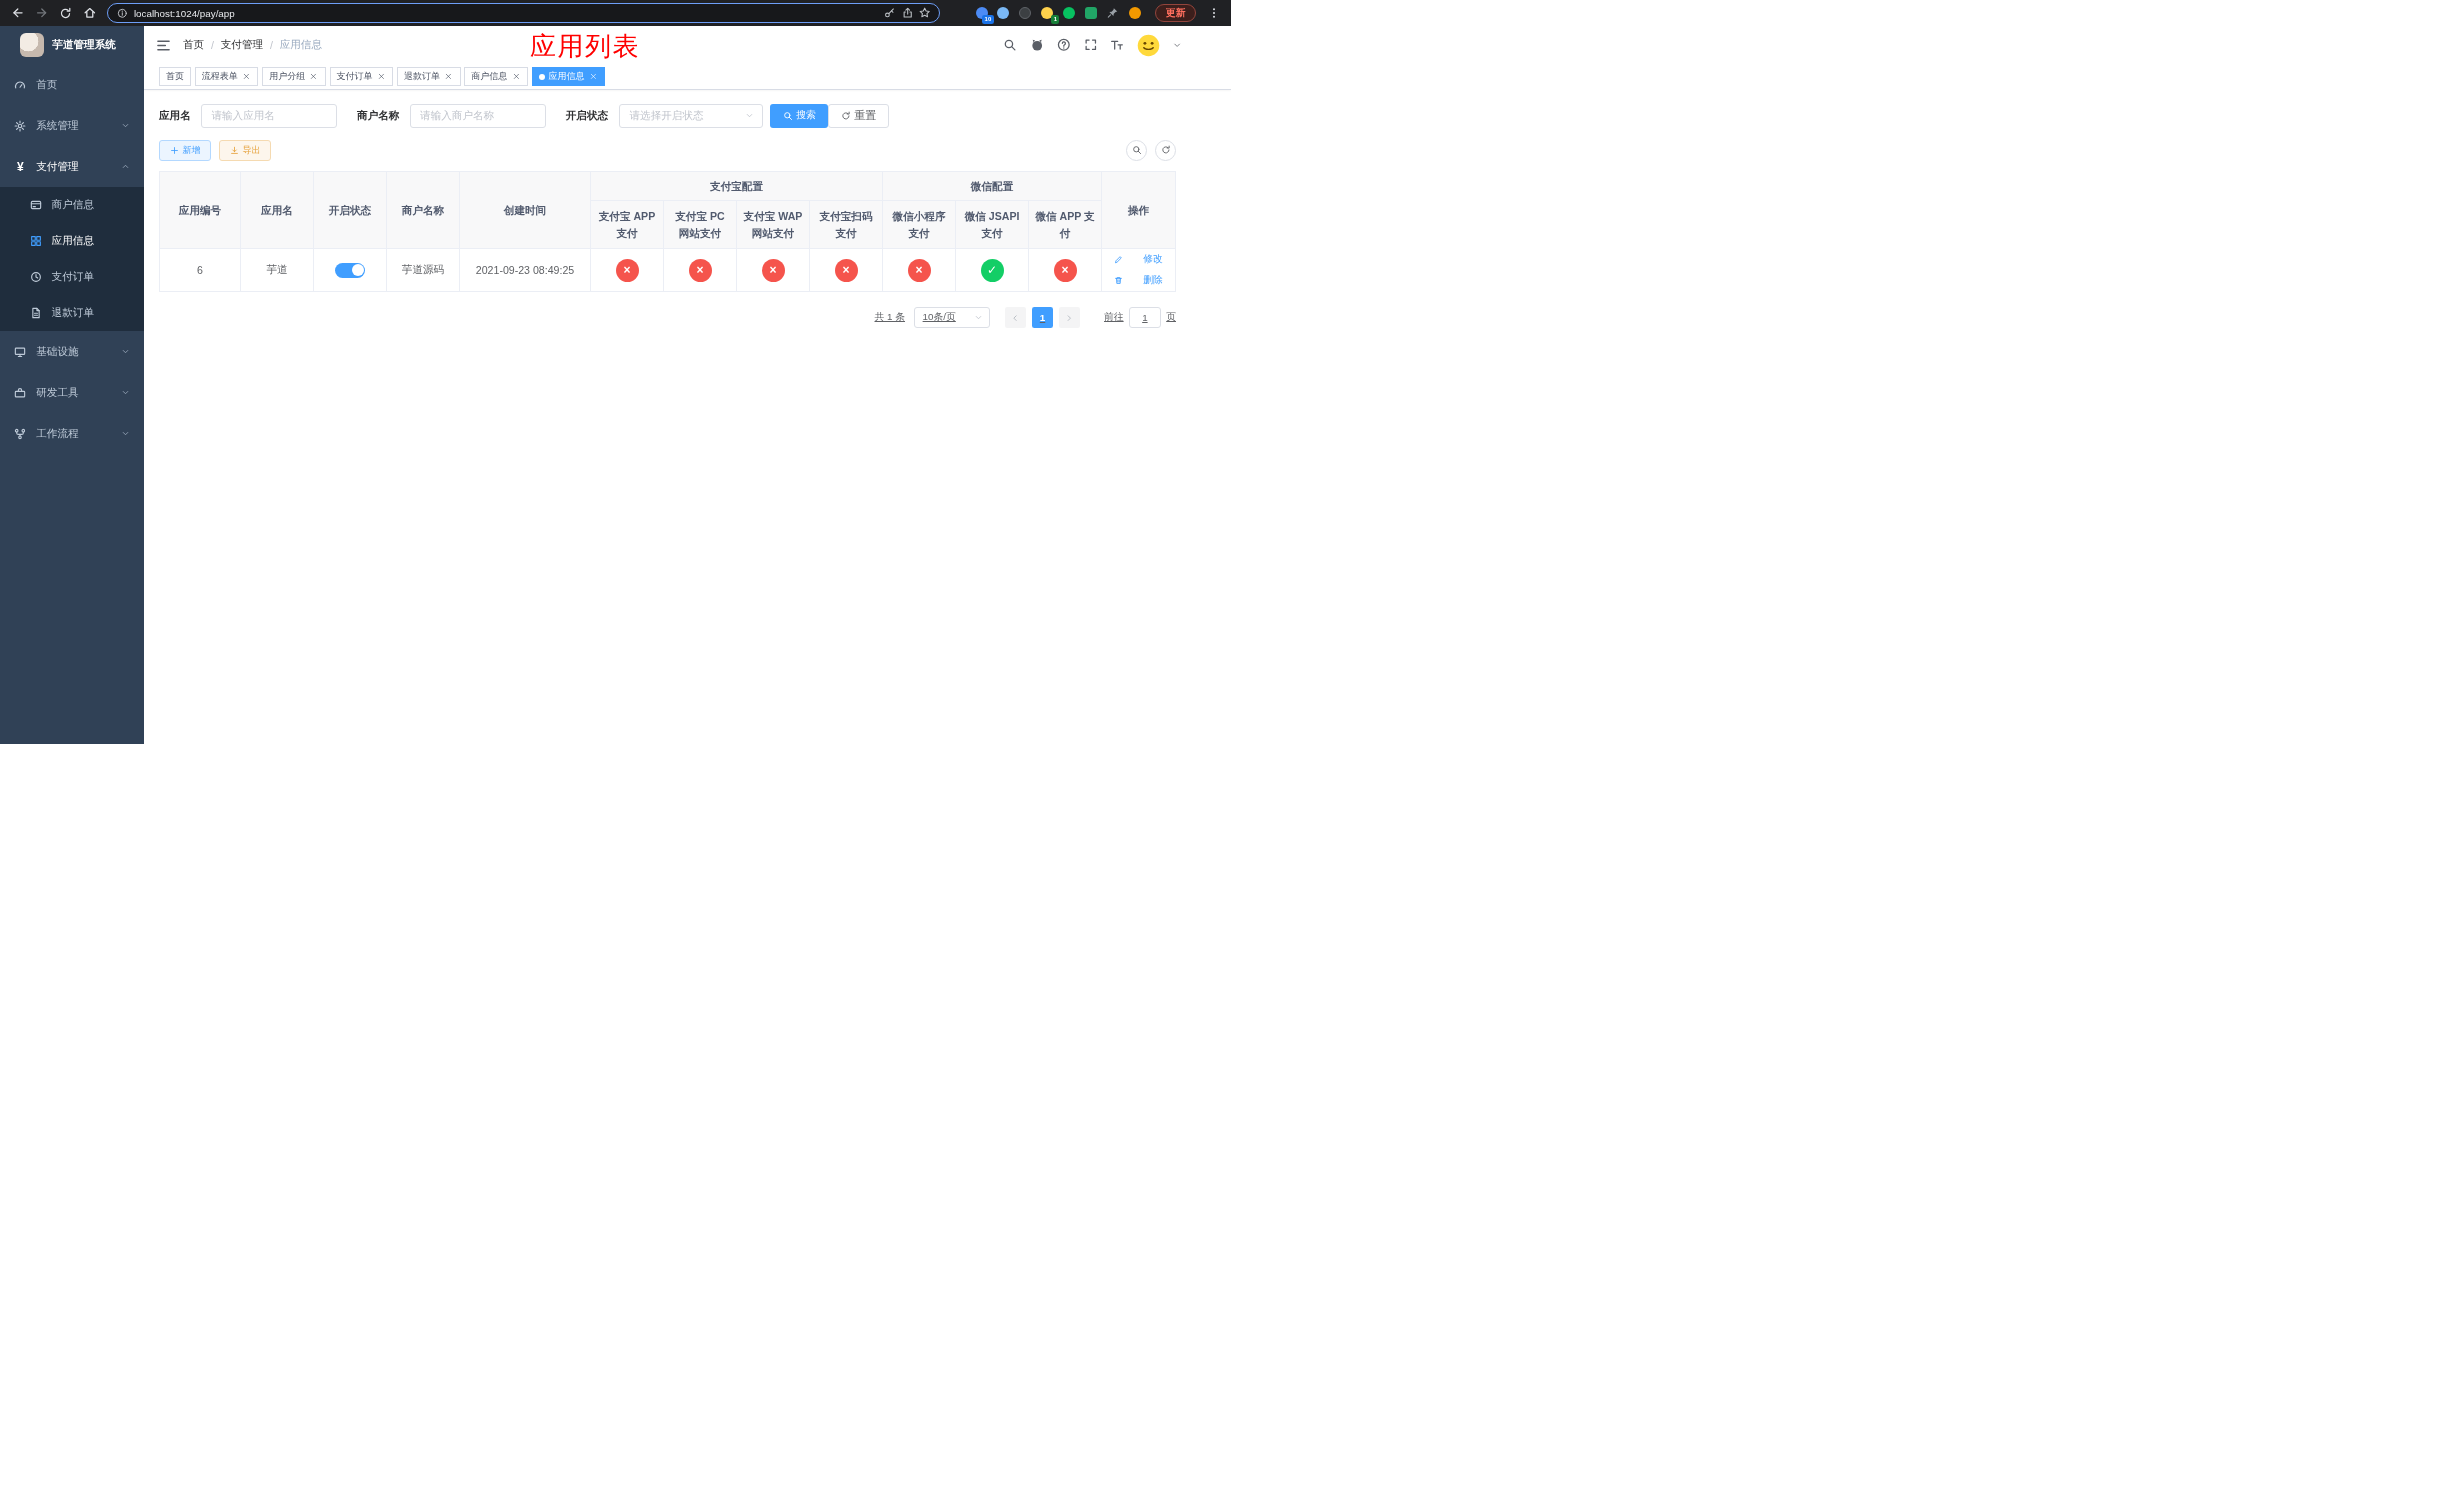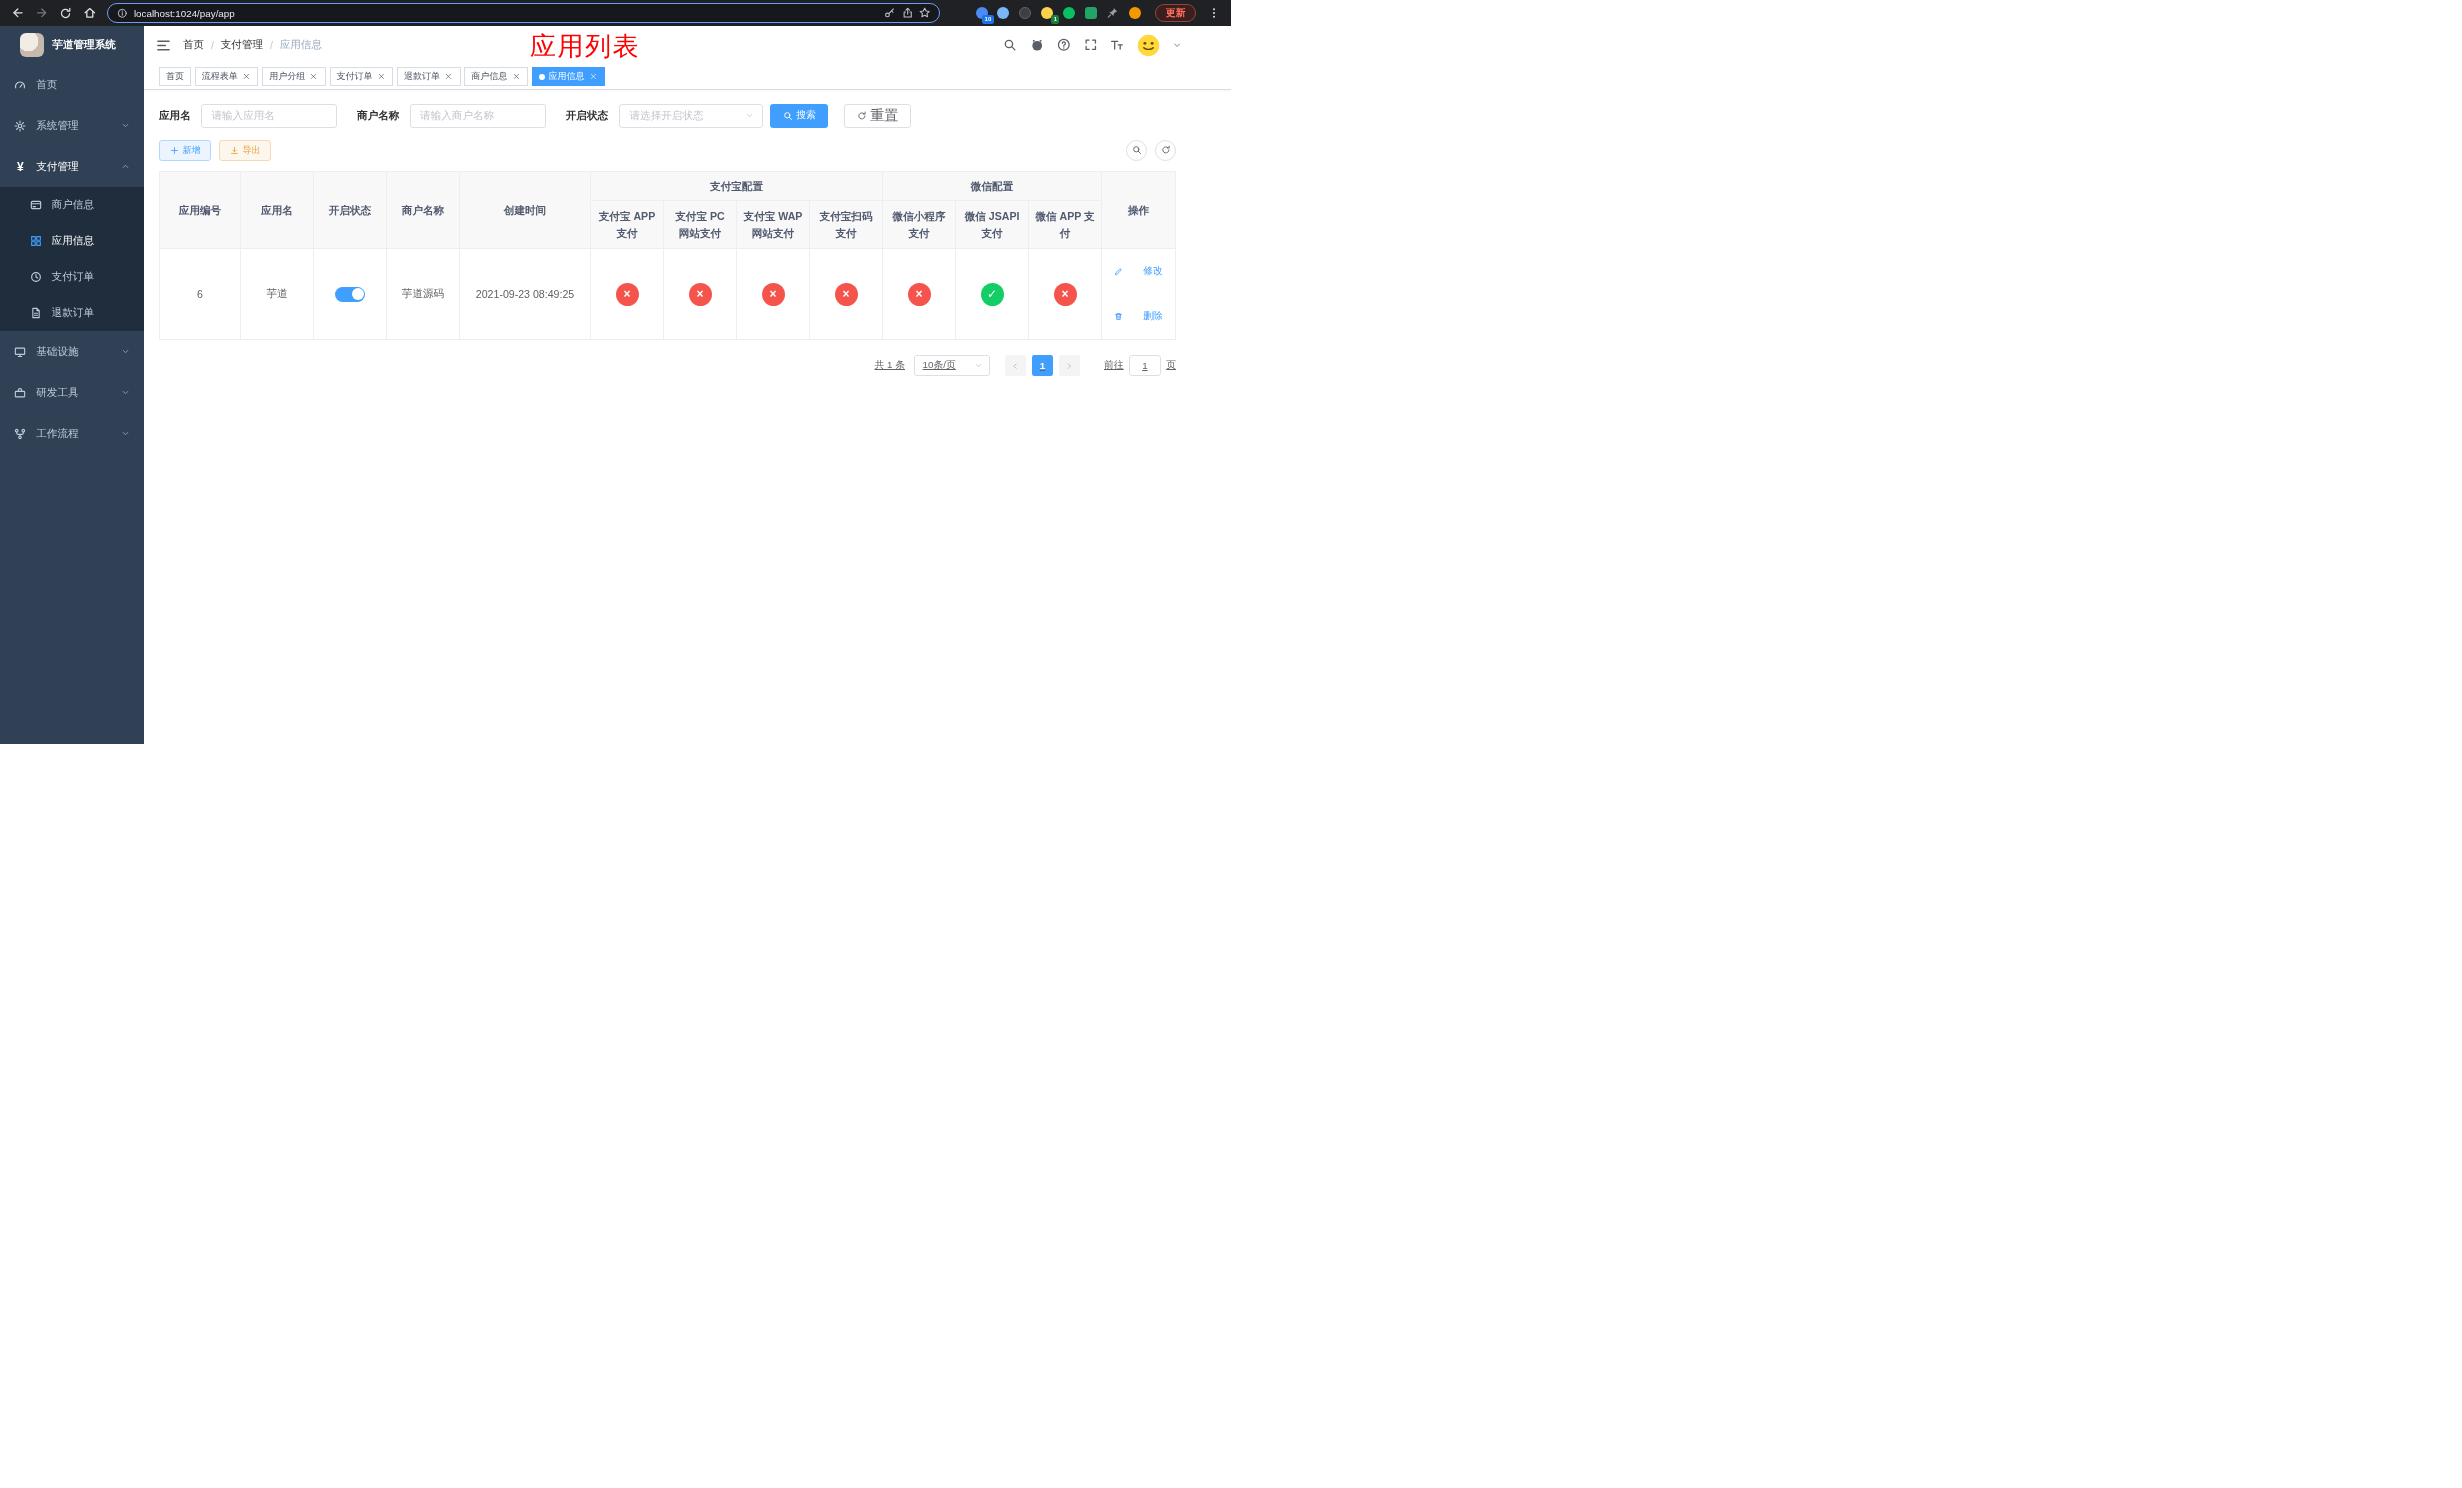--- a/index.html
+++ b/index.html
@@ -74,21 +74,21 @@
   .flabel { font-weight:700; color:#303133; margin-right:10.6px; white-space:nowrap; }
   .ml { margin-left:19.7px; }
   .finput { width:136px; height:24px; border:0.8px solid #dcdfe6; border-radius:3px; padding:0 9px; font-size:10.6px;
             color:#606266; outline:none; font-family:Liberation Mono, monospace; }
   .finput::placeholder { color:#c0c4cc; }
   .fselect { width:144px; height:24px; border:0.8px solid #dcdfe6; border-radius:3px; display:flex; align-items:center;
              justify-content:space-between; padding:0 7.6px 0 9.8px; color:#c0c4cc; font-size:10.6px; cursor:pointer; }
   .fselect .car { color:#c0c4cc; display:flex; }
   .btn { display:inline-flex; align-items:center; gap:3.8px; border-radius:3px; cursor:pointer; border:0.8px solid transparent; font-family:inherit; }
   .btn.primary { height:24px; padding:0 11.4px; background:#409eff; color:#fff; font-size:9.8px; margin-left:7.6px; }
-  .btn.ghost { height:24px; padding:0 11.4px; background:#fff; border-color:#dcdfe6; color:#606266; font-size:14px; margin-left:16px; }
+  .btn.ghost { height:24px; padding:0 11.4px; background:#fff; border-color:#dcdfe6; color:#606266; font-size:11px; margin-left:0; }
 
   .toolbar { margin-top:12px; display:flex; align-items:center; gap:7.6px; width:1017px; }
   .btn.add { height:21px; padding:0 9.8px; background:#ecf5ff; border-color:#b3d8ff; color:#409eff; font-size:9px; }
   .btn.export { height:21px; padding:0 9.8px; background:#fdf6ec; border-color:#f5dab1; color:#e6a23c; font-size:9px; }
   .tool-right { margin-left:auto; display:flex; gap:7.6px; }
   .circle-btn { width:21px; height:21px; border-radius:50%; background:#fff; border:0.8px solid #dcdfe6; color:#606266;
                 display:flex; align-items:center; justify-content:center; cursor:pointer; }
 
   
   table.grid { margin-top:10.6px; width:1017px; border-collapse:collapse; table-layout:fixed; color:#606266; }
@@ -96,21 +96,21 @@
   .grid thead th { background:#f8f8f9; color:#515a6e; font-weight:700; padding:4.5px 6px; line-height:1.6; }
   .grid thead tr.top th { height:29px; }
   .grid thead tr.sub th { height:48px; }
   .grid tbody td { height:42px; background:#fff; }
   .toggle { width:30px; height:15px; border-radius:7.6px; background:#409eff; display:inline-block; position:relative; cursor:pointer; vertical-align:middle; }
   .toggle .knob { position:absolute; right:1.5px; top:1.5px; width:12px; height:12px; border-radius:50%; background:#fff; }
   .cfg { width:23px; height:23px; border-radius:50%; display:inline-flex; align-items:center; justify-content:center;
          color:#fff; font-size:12px; font-weight:700; line-height:1; }
   .cfg.fail { background:#f5544c; }
   .cfg.ok { background:#13ce66; }
-  td.ops a { color:#409eff; font-size:9.8px; text-decoration:none; display:inline-flex; align-items:center; gap:20px; margin:16px 3px; cursor:pointer; white-space:nowrap; }
+  td.ops a { color:#409eff; font-size:9.8px; text-decoration:none; display:inline-flex; align-items:center; gap:20px; margin:4px 3px; cursor:pointer; white-space:nowrap; }
 
   
   .pagination { margin-top:15px; width:1017px; display:flex; align-items:center; justify-content:flex-end; gap:9px;
                 font-size:9.8px; color:#606266;text-decoration:underline; }
   .psize { width:76px; height:21px; border:0.8px solid #dcdfe6; border-radius:3px; display:flex; align-items:center;
            justify-content:space-between; padding:0 6px 0 7.6px; cursor:pointer; }
   .psize .car { color:#c0c4cc; display:flex; }
   .pgroup { display:flex; gap:6px; margin-left:6px; }
   .pbtn { min-width:21px; height:21px; border-radius:2.3px; background:#f4f4f5; color:#aab0b8; display:inline-flex;
           align-items:center; justify-content:center; cursor:pointer; font-size:9.8px; }

